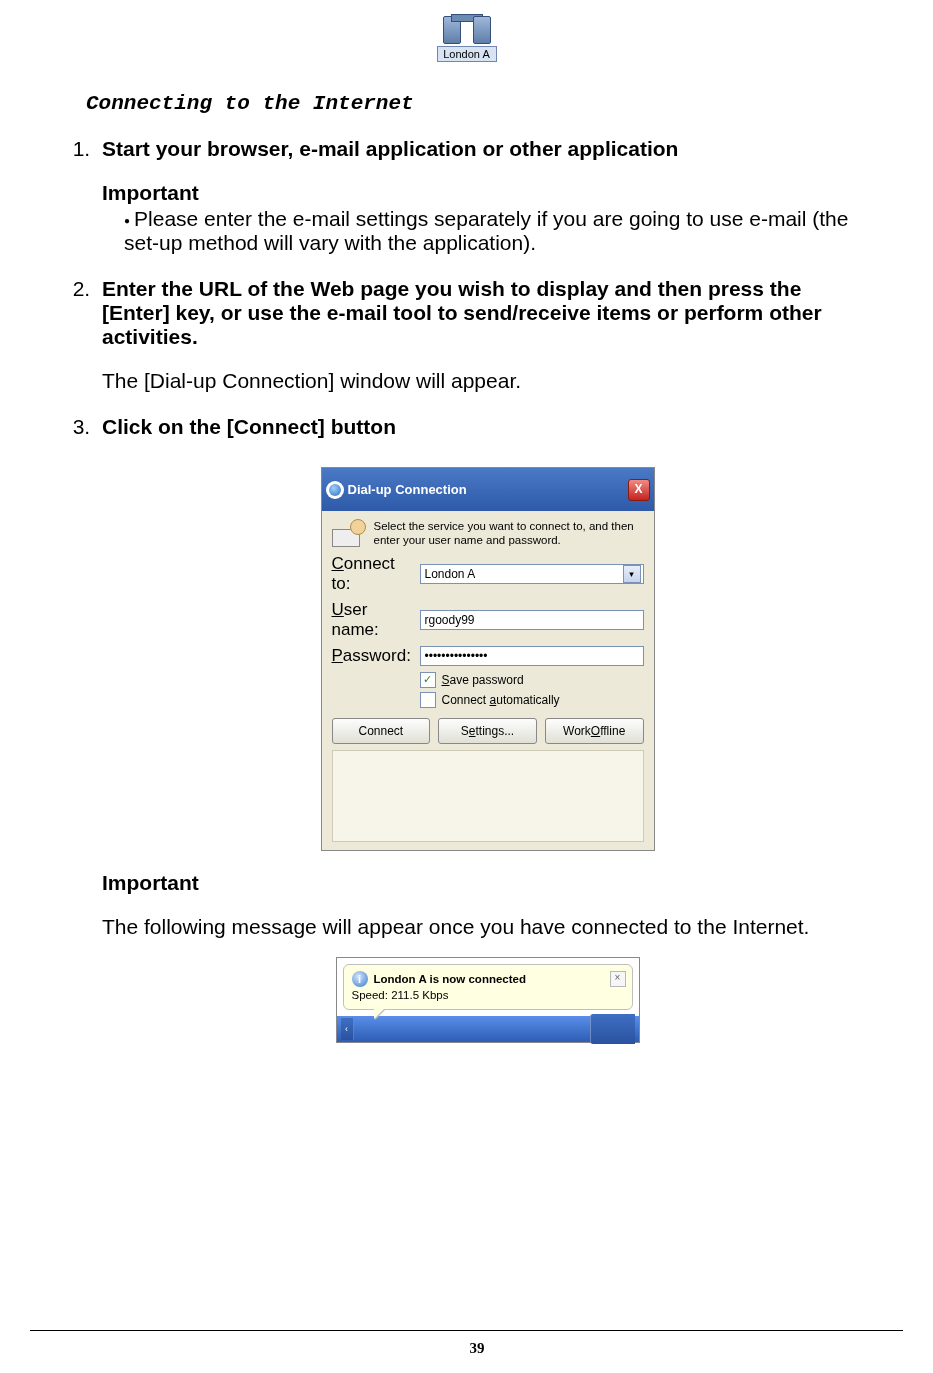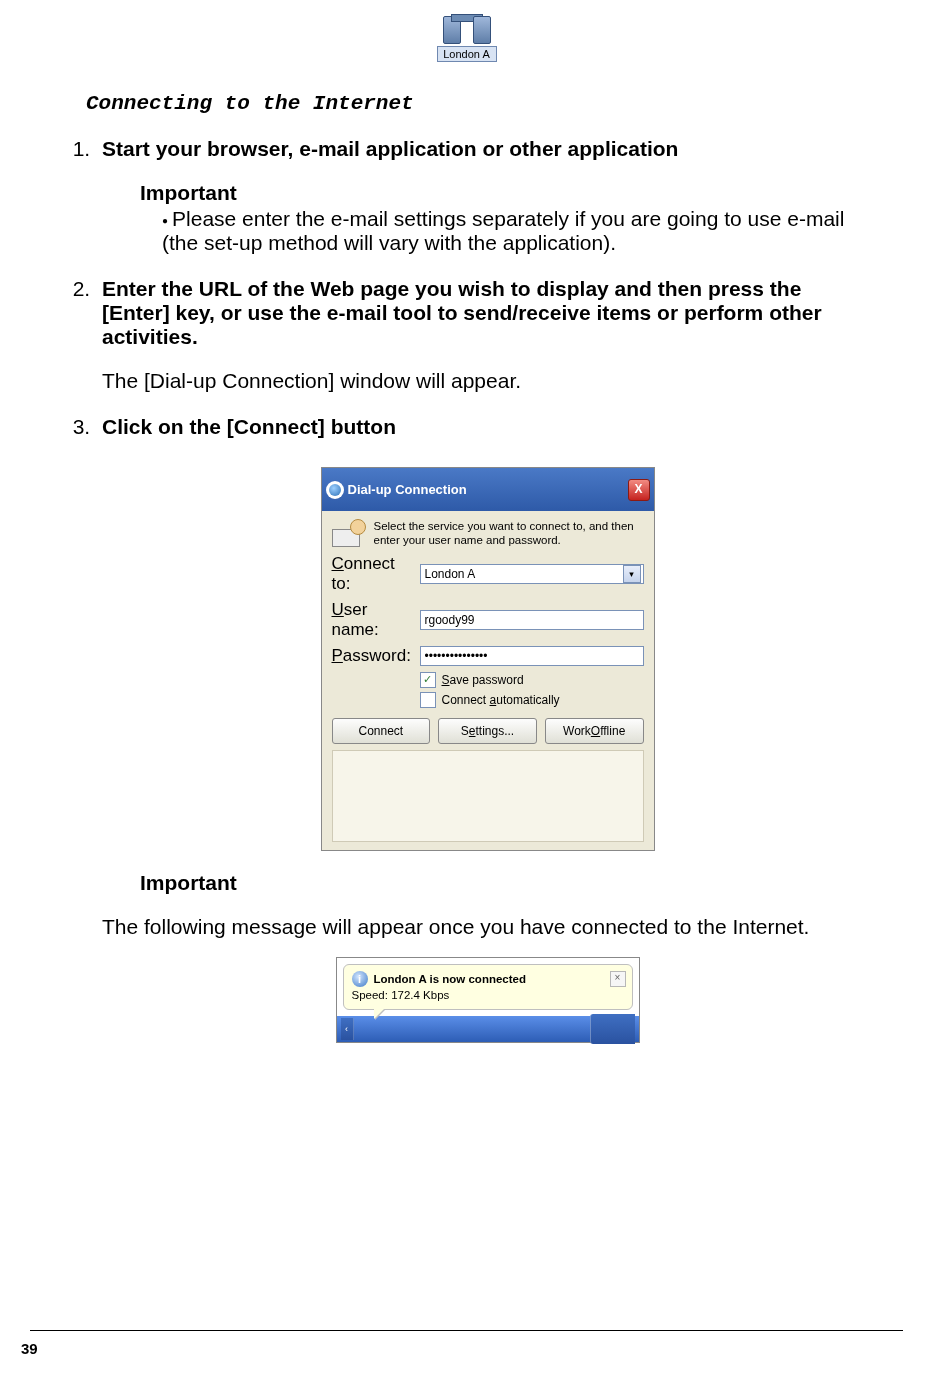--- a/index.html
+++ b/index.html
@@ -73,21 +73,20 @@
   ol.steps > li {
     margin-bottom: 22px;
     padding-left: 6px;
   }
   ol.steps > li > .step-title {
     font-weight: bold;
   }
   .sub-block {
     margin-top: 20px;
     font-size: 21px;
-    margin-left: 38px;
   }
   .sub-heading {
     font-weight: bold;
     margin-bottom: 2px;
   }
   .bullet-line {
     padding-left: 22px;
     font-size: 21px;
   }
   .bullet-dot {
@@ -342,22 +341,22 @@
     background: linear-gradient(#3f6fc2,#2a52a0);
     color:#fff; font-size:9px;
     display:flex; align-items:center; justify-content:center;
     border-right: 1px solid rgba(255,255,255,0.2);
   }
 
   .page-number {
     position: absolute;
     bottom: 16px;
     left: 0; right: 0;
-    text-align: left;
-    font-family: Liberation Sans, sans-serif;
+    text-align: center;
+    font-family: Liberation Serif, serif;
     font-weight: 900;
     font-size: 15px;
     padding-left: 21px;
   }
   .footer-line {
     position: absolute;
     bottom: 42px;
     left: 30px; right: 30px;
     border-top: 1px solid #000;
   }
@@ -465,21 +464,21 @@
 
         <div class="plain">The following message will appear once you have connected to the Internet.</div>
 
         
         <div class="tray-wrap">
           <div class="balloon">
             <div class="brow">
               <span class="iicon">i</span>
               <span class="btitle">London A is now connected</span>
             </div>
-            <div>Speed: 172.4 Kbps</div>
+            <div>Speed: 211.5 Kbps</div>
             <span class="bx">×</span>
             <span class="tail"></span>
           </div>
           <div class="taskbar">
             <span class="startchev">‹</span>
             <span class="spacer"></span>
             <div class="tray-icons">
               <span class="tic" style="background:linear-gradient(#9fe3a7,#2e8b3d);"></span>
               <span class="tic" style="background:linear-gradient(#c6d2ec,#5b76ad);"></span>
               <span class="tic" style="background:linear-gradient(#6fb1e6,#2d6fae);"></span>

